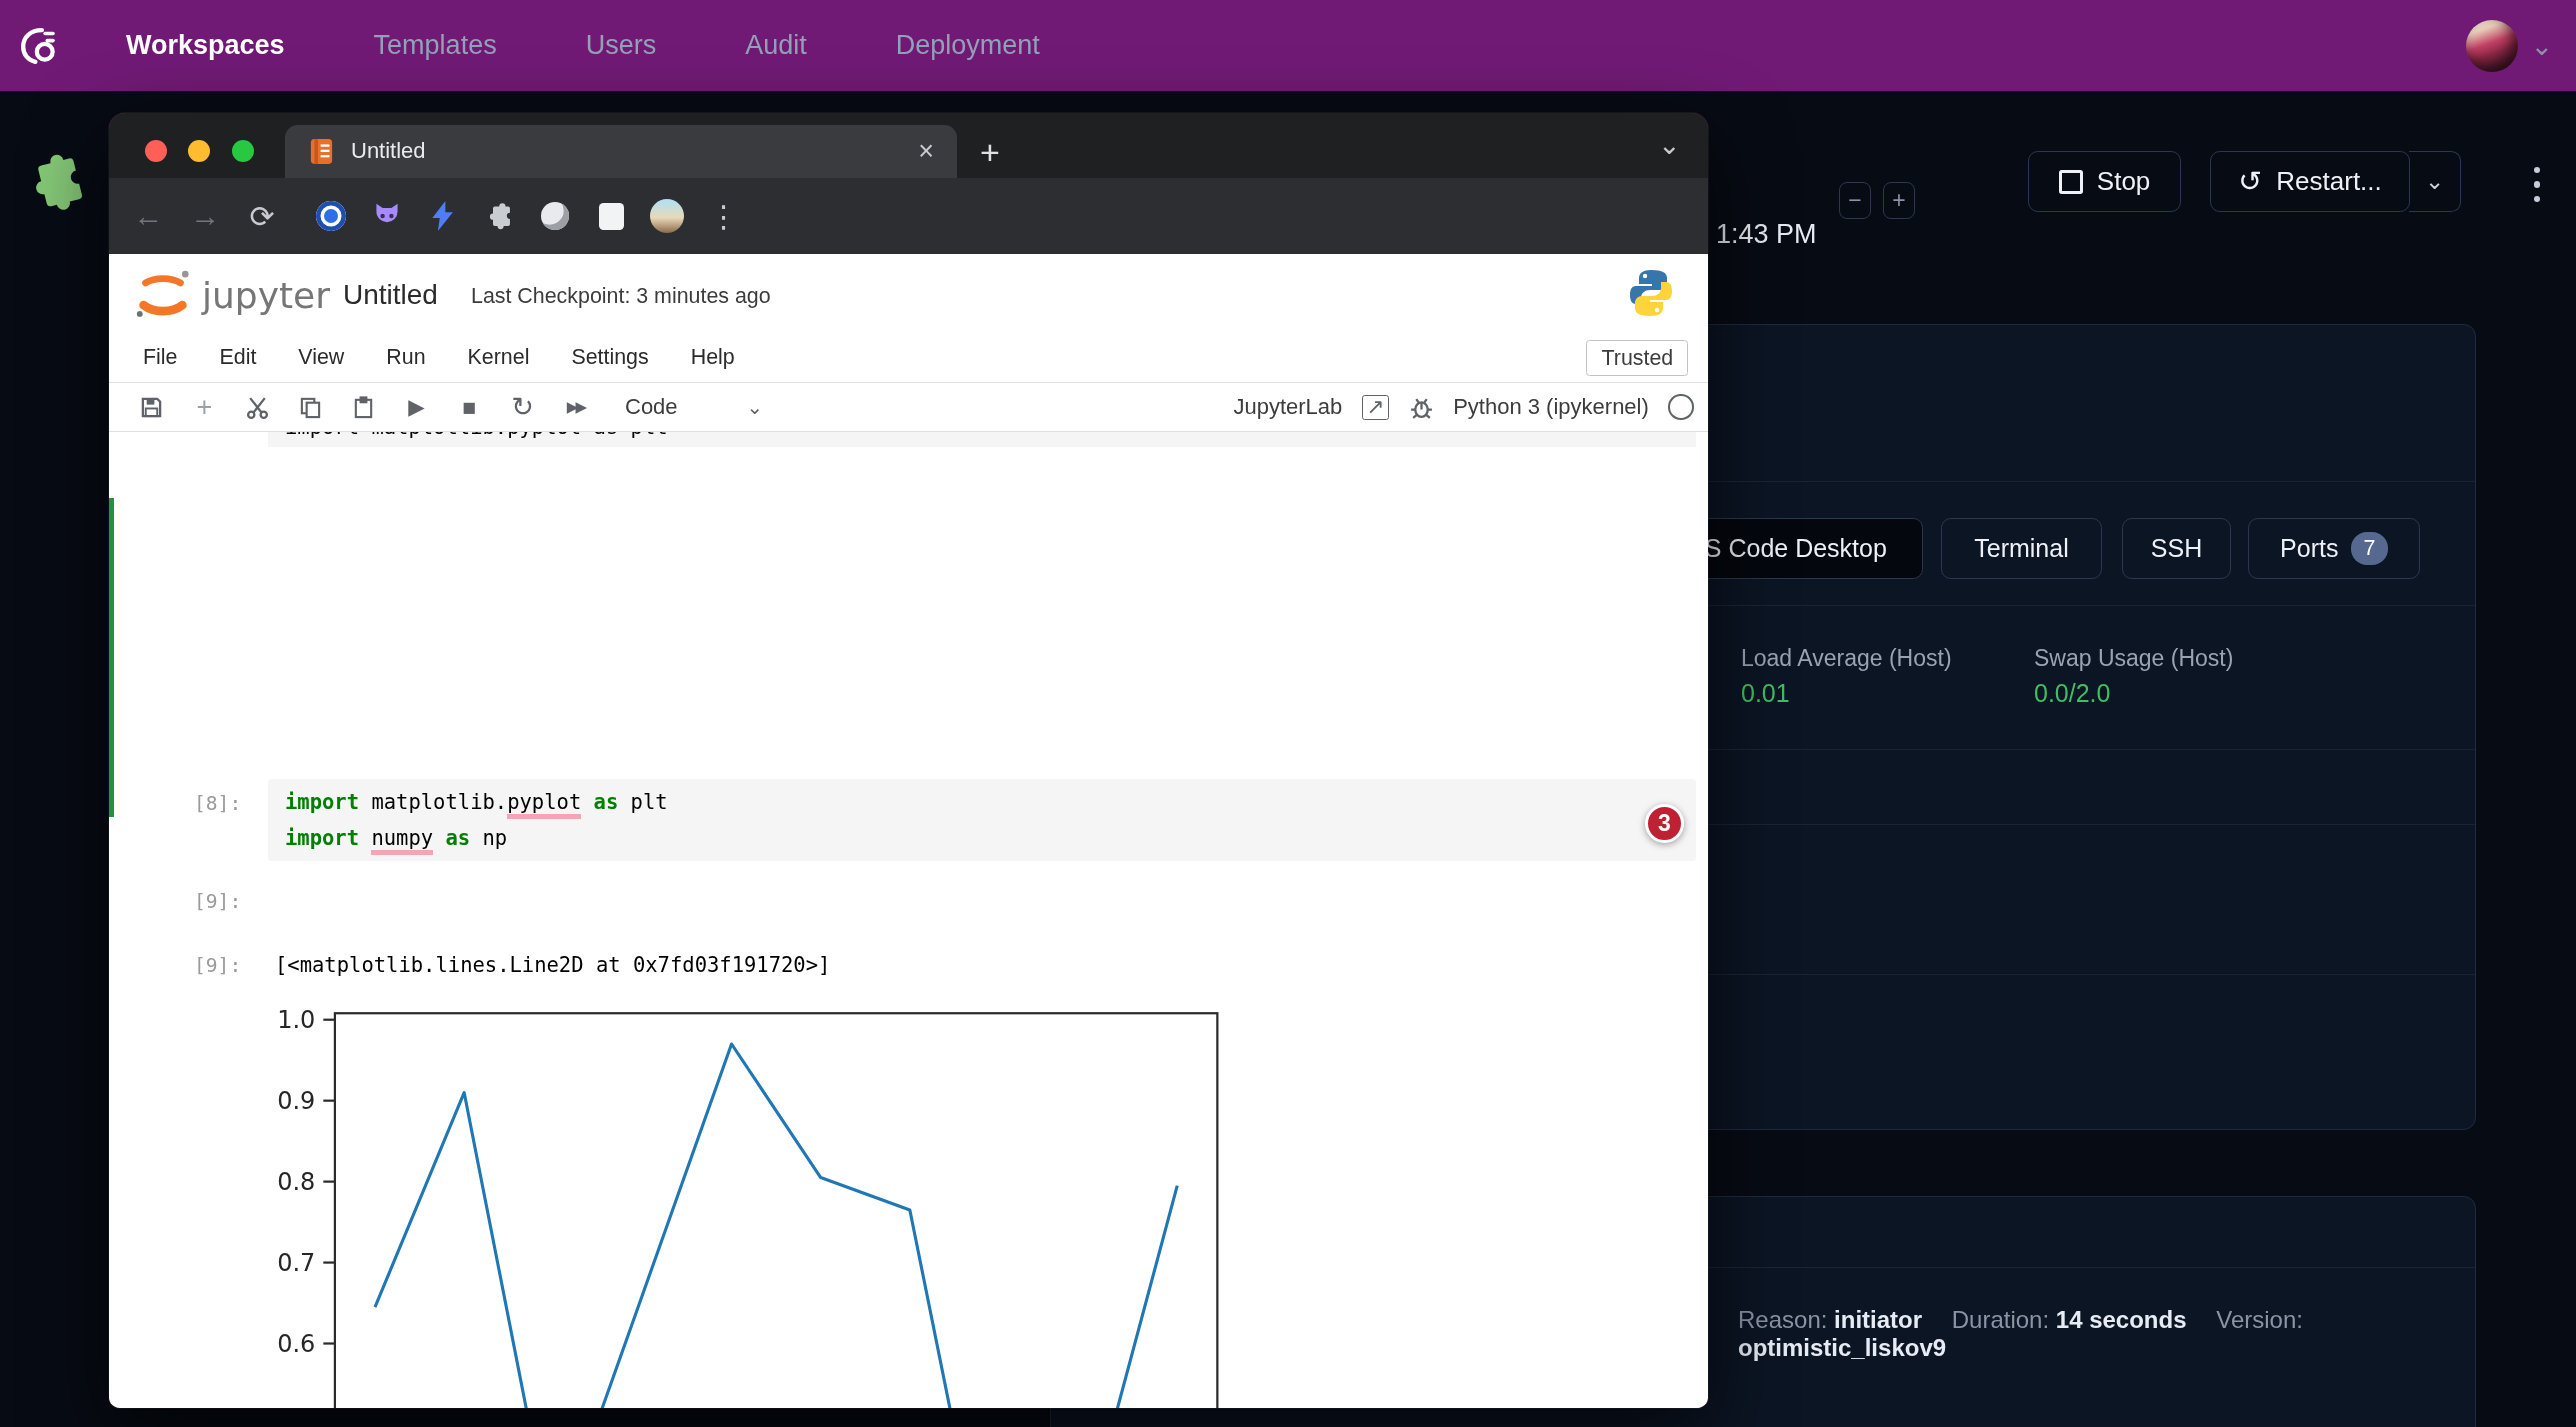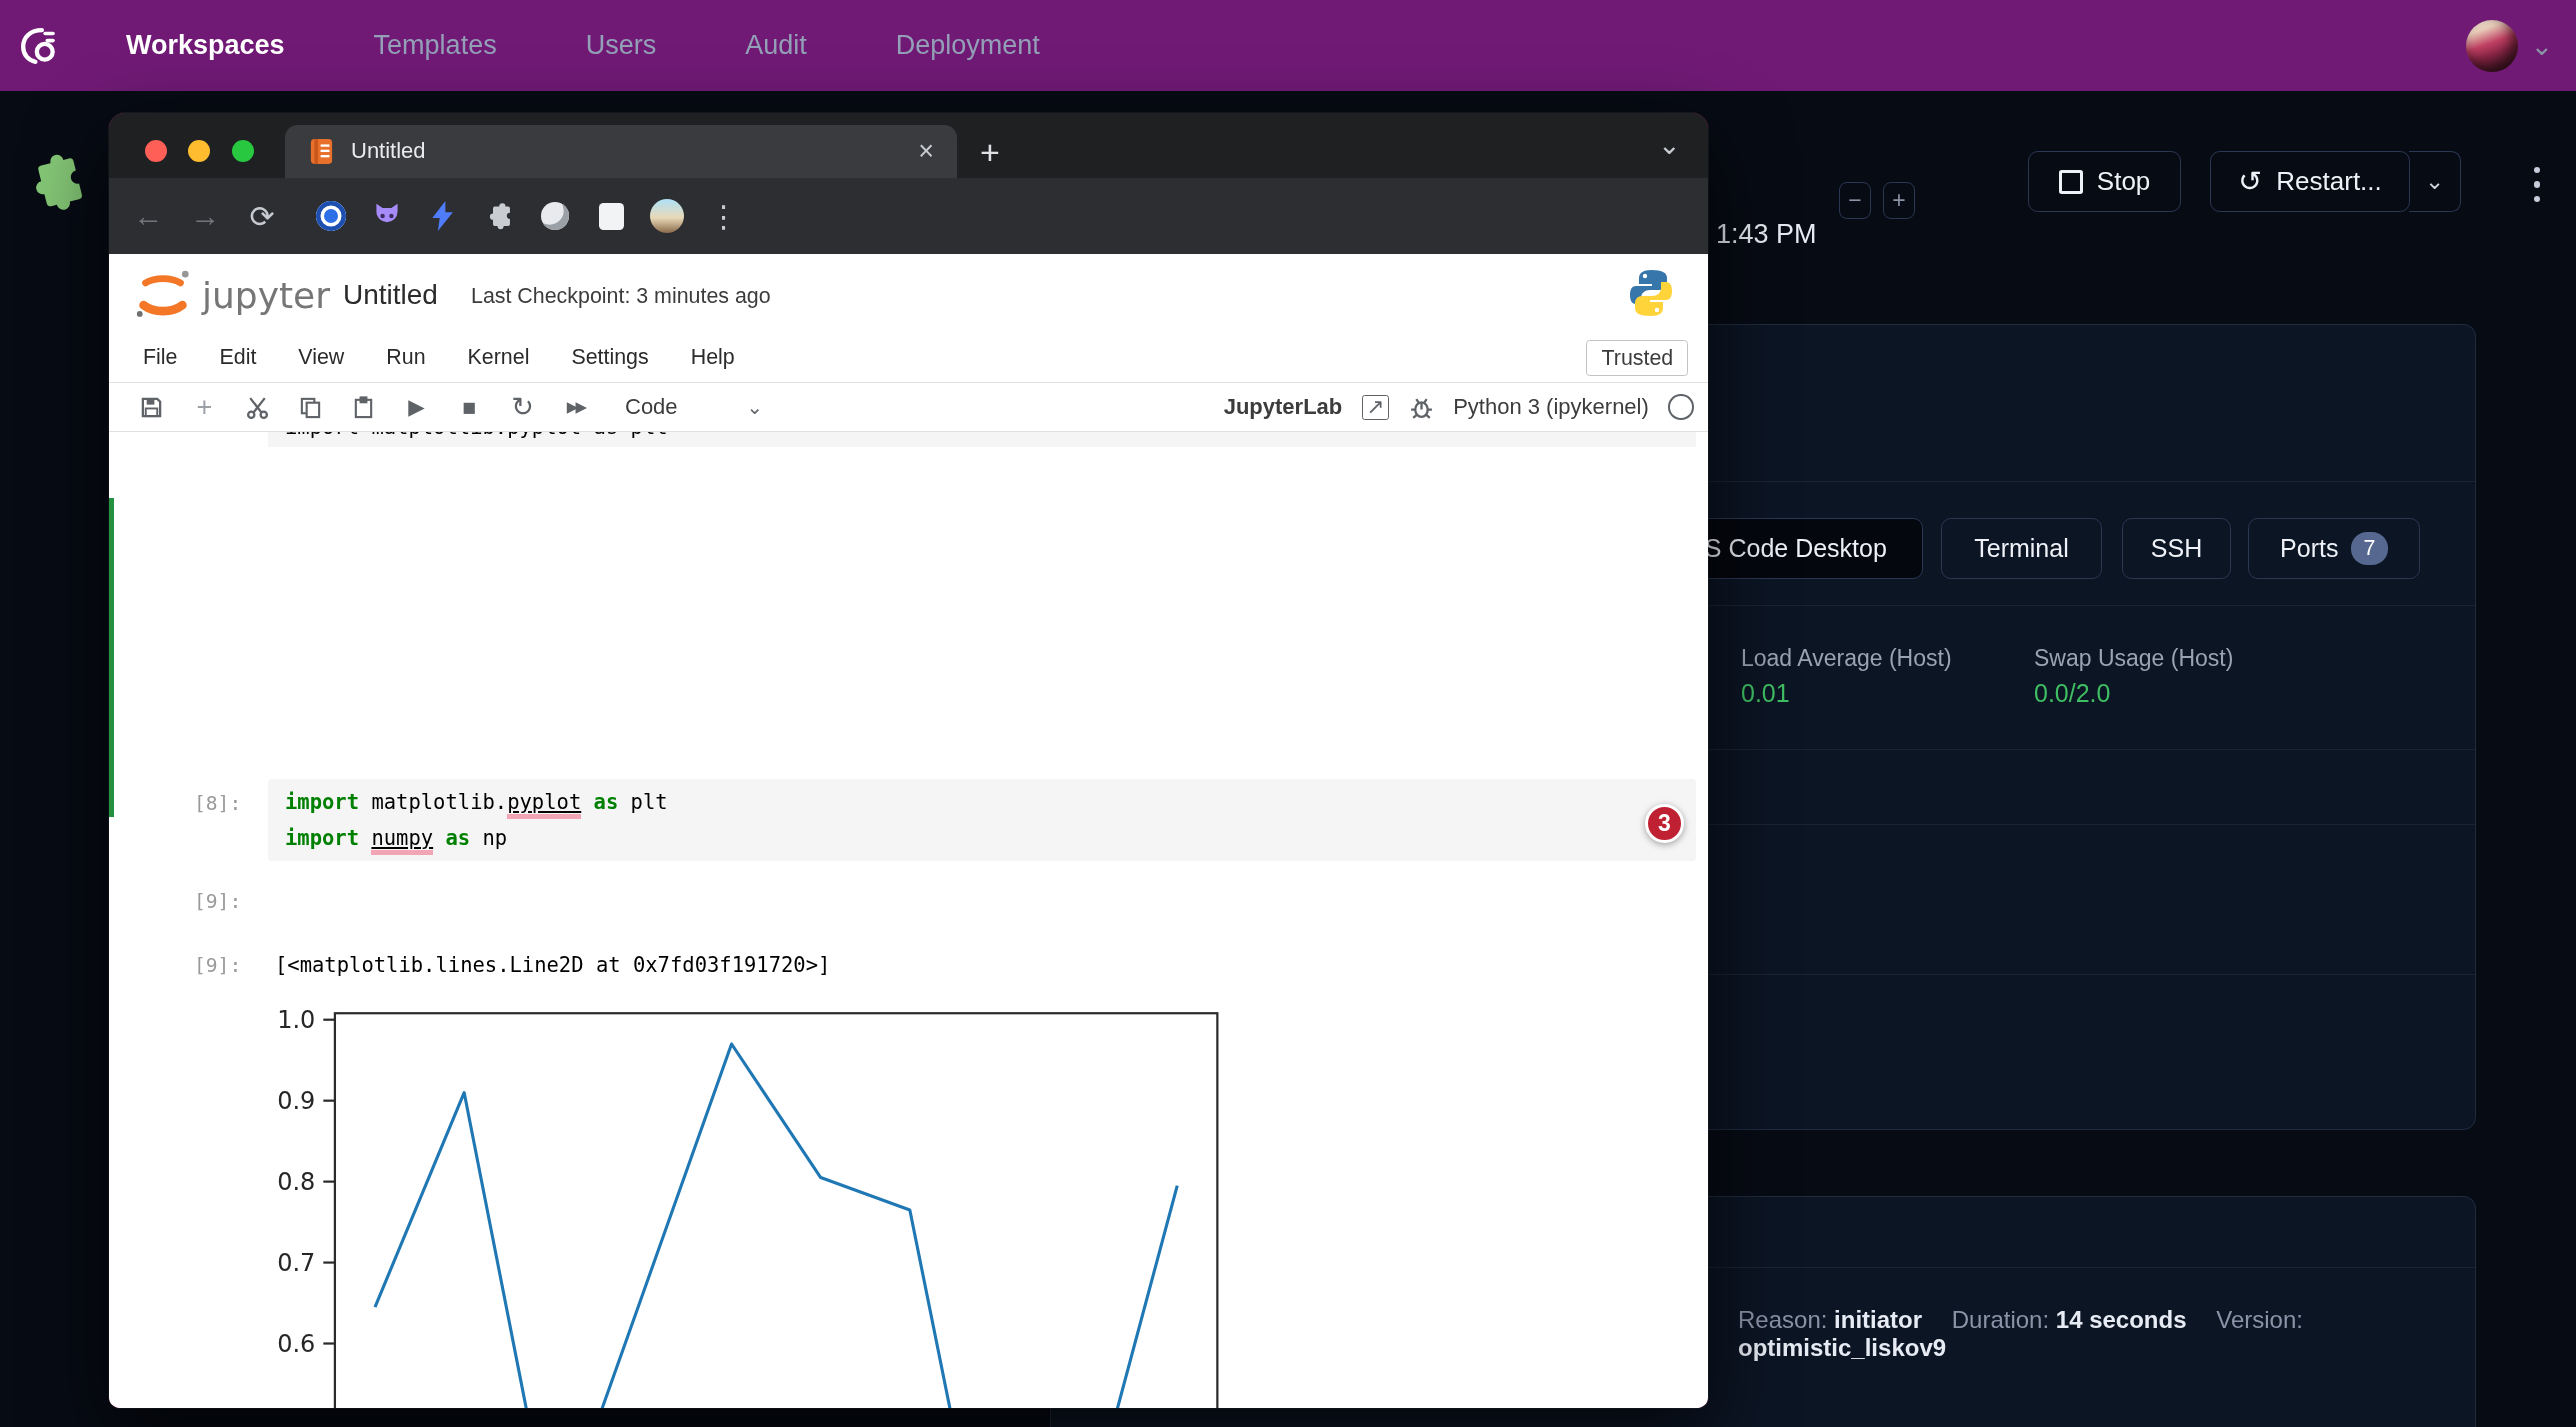--- a/index.html
+++ b/index.html
@@ -72,35 +72,35 @@
   .jmenu-item{font-size:21.4px;color:#2b2b2b;cursor:pointer;}
   .trusted{position:absolute;right:19.6px;top:7.1px;border:1.3px solid #c3c3c3;border-radius:3.6px;background:#fff;
     color:#3c3c3c;font-size:21.4px;padding:4.5px 14.2px;cursor:pointer;}
   #jtoolbar{position:absolute;left:0;top:270px;width:100%;height:49px;background:#fff;border-bottom:1.3px solid #e0e0e0;
     display:flex;align-items:center;padding-left:16px;box-sizing:border-box;}
   .jt{width:53px;text-align:center;color:#5f6368;font-size:23px;cursor:pointer;display:flex;align-items:center;justify-content:center;}
   .jt svg{display:block;}
   .code-dd{margin-left:23px;font-size:22px;color:#3c3c3c;cursor:pointer;}
   .code-caret{margin-left:69px;font-size:19.6px;color:#5f6368;cursor:pointer;}
   .jt-right{position:absolute;right:14.2px;display:flex;align-items:center;gap:19.6px;}
-  .jlab{font-size:22px;color:#3c3c3c;cursor:pointer;font-weight:bold;}
+  .jlab{font-size:22px;color:#3c3c3c;cursor:pointer;}
   .kernel-name{font-size:22px;color:#3c3c3c;cursor:pointer;}
   .kernel-circle{width:21.4px;height:21.4px;border:2.2px solid #5f6368;border-radius:50%;}
   
   #content{position:absolute;left:0;top:319px;width:100%;height:976px;background:#fff;overflow:hidden;}
   .green-strip{position:absolute;left:0;top:66px;width:4.5px;height:319px;background:#239140;}
   .mono{font-family:"DejaVu Sans Mono","Liberation Mono",monospace;}
   .prompt{position:absolute;left:85px;font-size:19.6px;color:#9a9a9a;}
   .codebox{position:absolute;left:159px;width:1428px;background:#f5f5f5;border-radius:3.6px;cursor:text;}
   .codeline{font-size:20.5px;line-height:36px;padding-left:17px;white-space:pre;color:#000;}
   .tok-kw{color:#008000;font-weight:bold;}
   .tok-fn{color:#1d5cc9;}
   .tok-num{color:#008000;}
   .tok-pl{color:#000;}
-  .tok-und{border-bottom:5.3px solid #f2a5b5;text-decoration:underline;}
+  .tok-und{border-bottom:5.3px solid #f2a5b5;}
   #partial{position:absolute;left:159px;top:-0.9px;width:1428px;height:16px;background:#f5f5f5;overflow:hidden;}
   #partial .codeline{position:absolute;top:-22px;}
   .badge{position:absolute;left:1536px;top:372px;width:39px;height:39px;background:#bf2132;border:3.1px solid #fff;
     border-radius:50%;color:#fff;font-size:23px;font-weight:bold;display:flex;align-items:center;justify-content:center;
     box-shadow:0 1.8px 7.1px rgba(0,0,0,.35);box-sizing:border-box;}
   .outtext{position:absolute;left:166px;font-size:20.5px;color:#000;white-space:pre;}
 </style>
 </head>
 <body>
 

